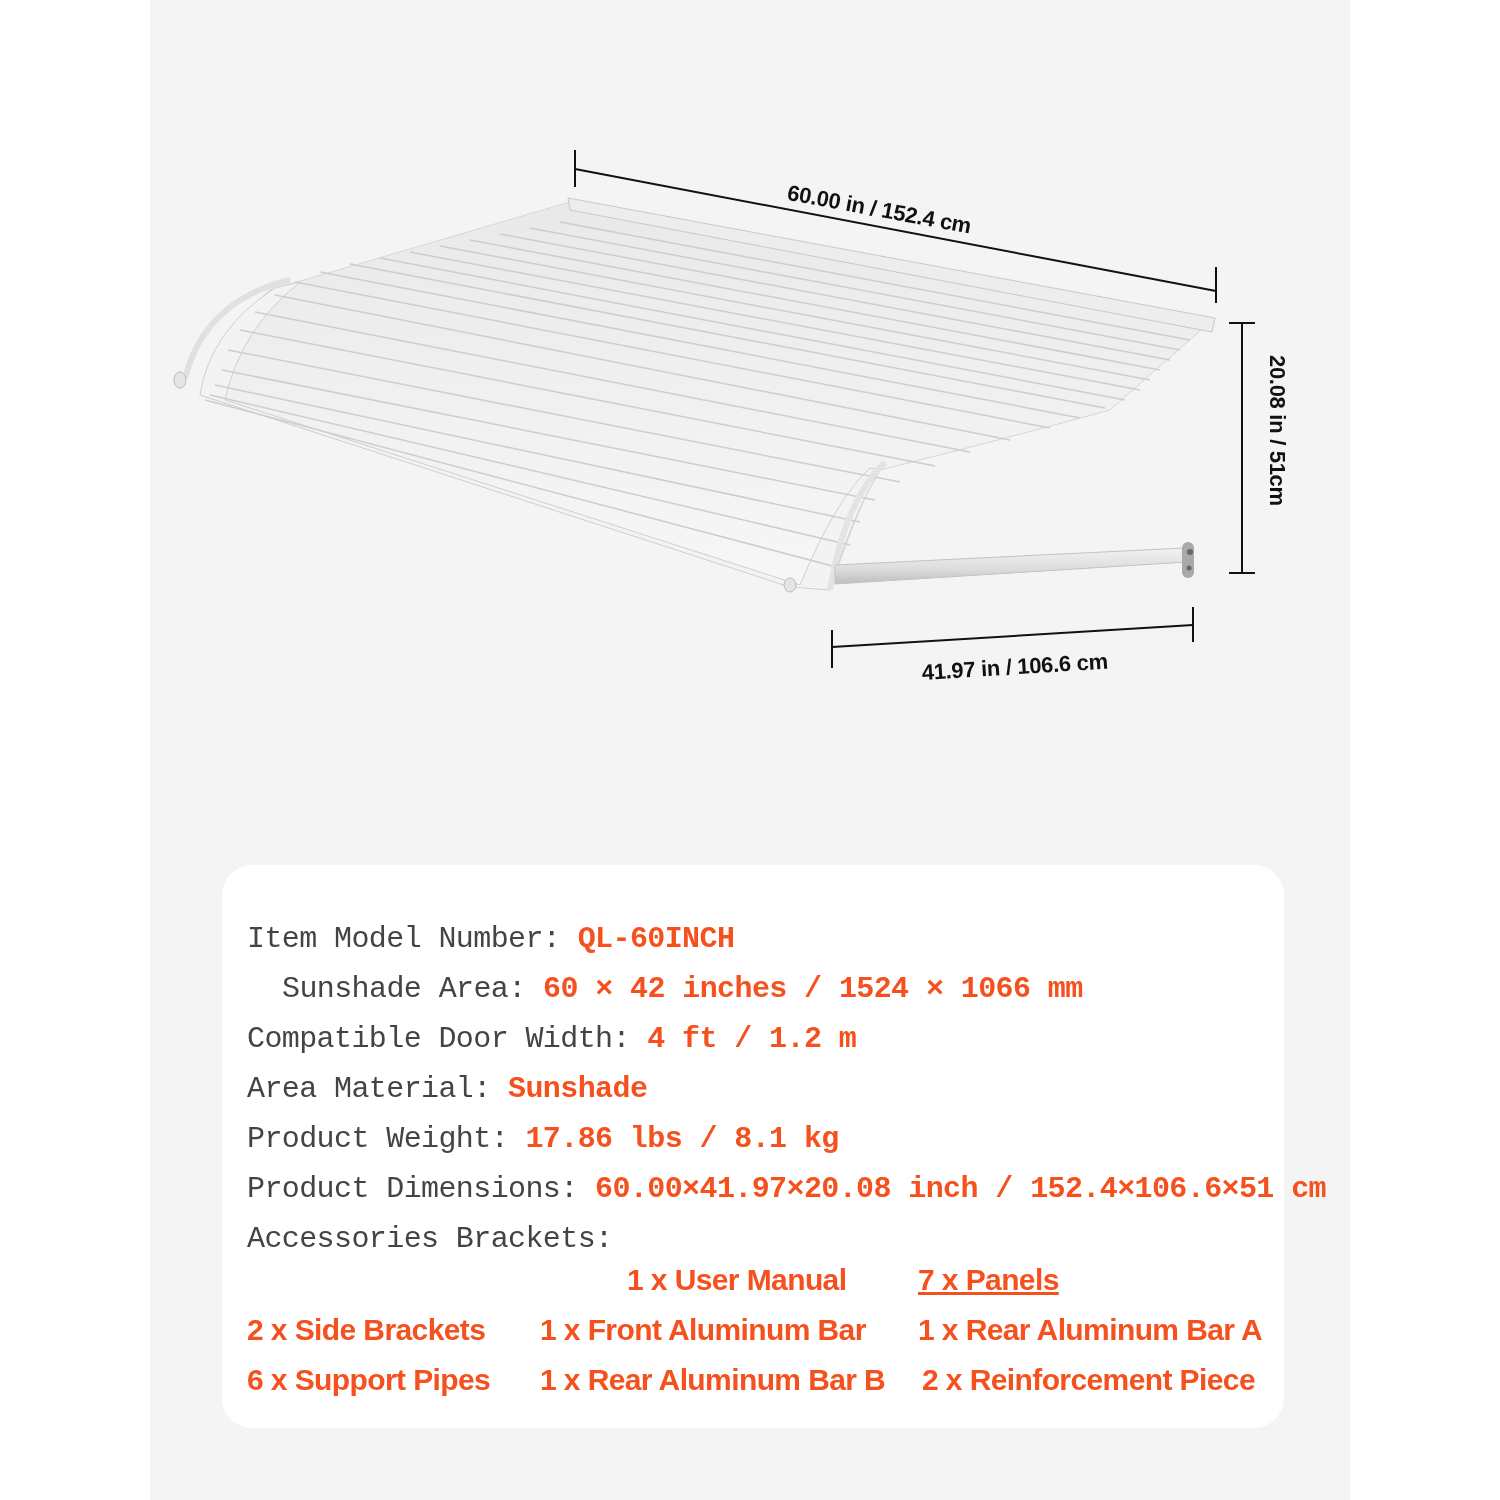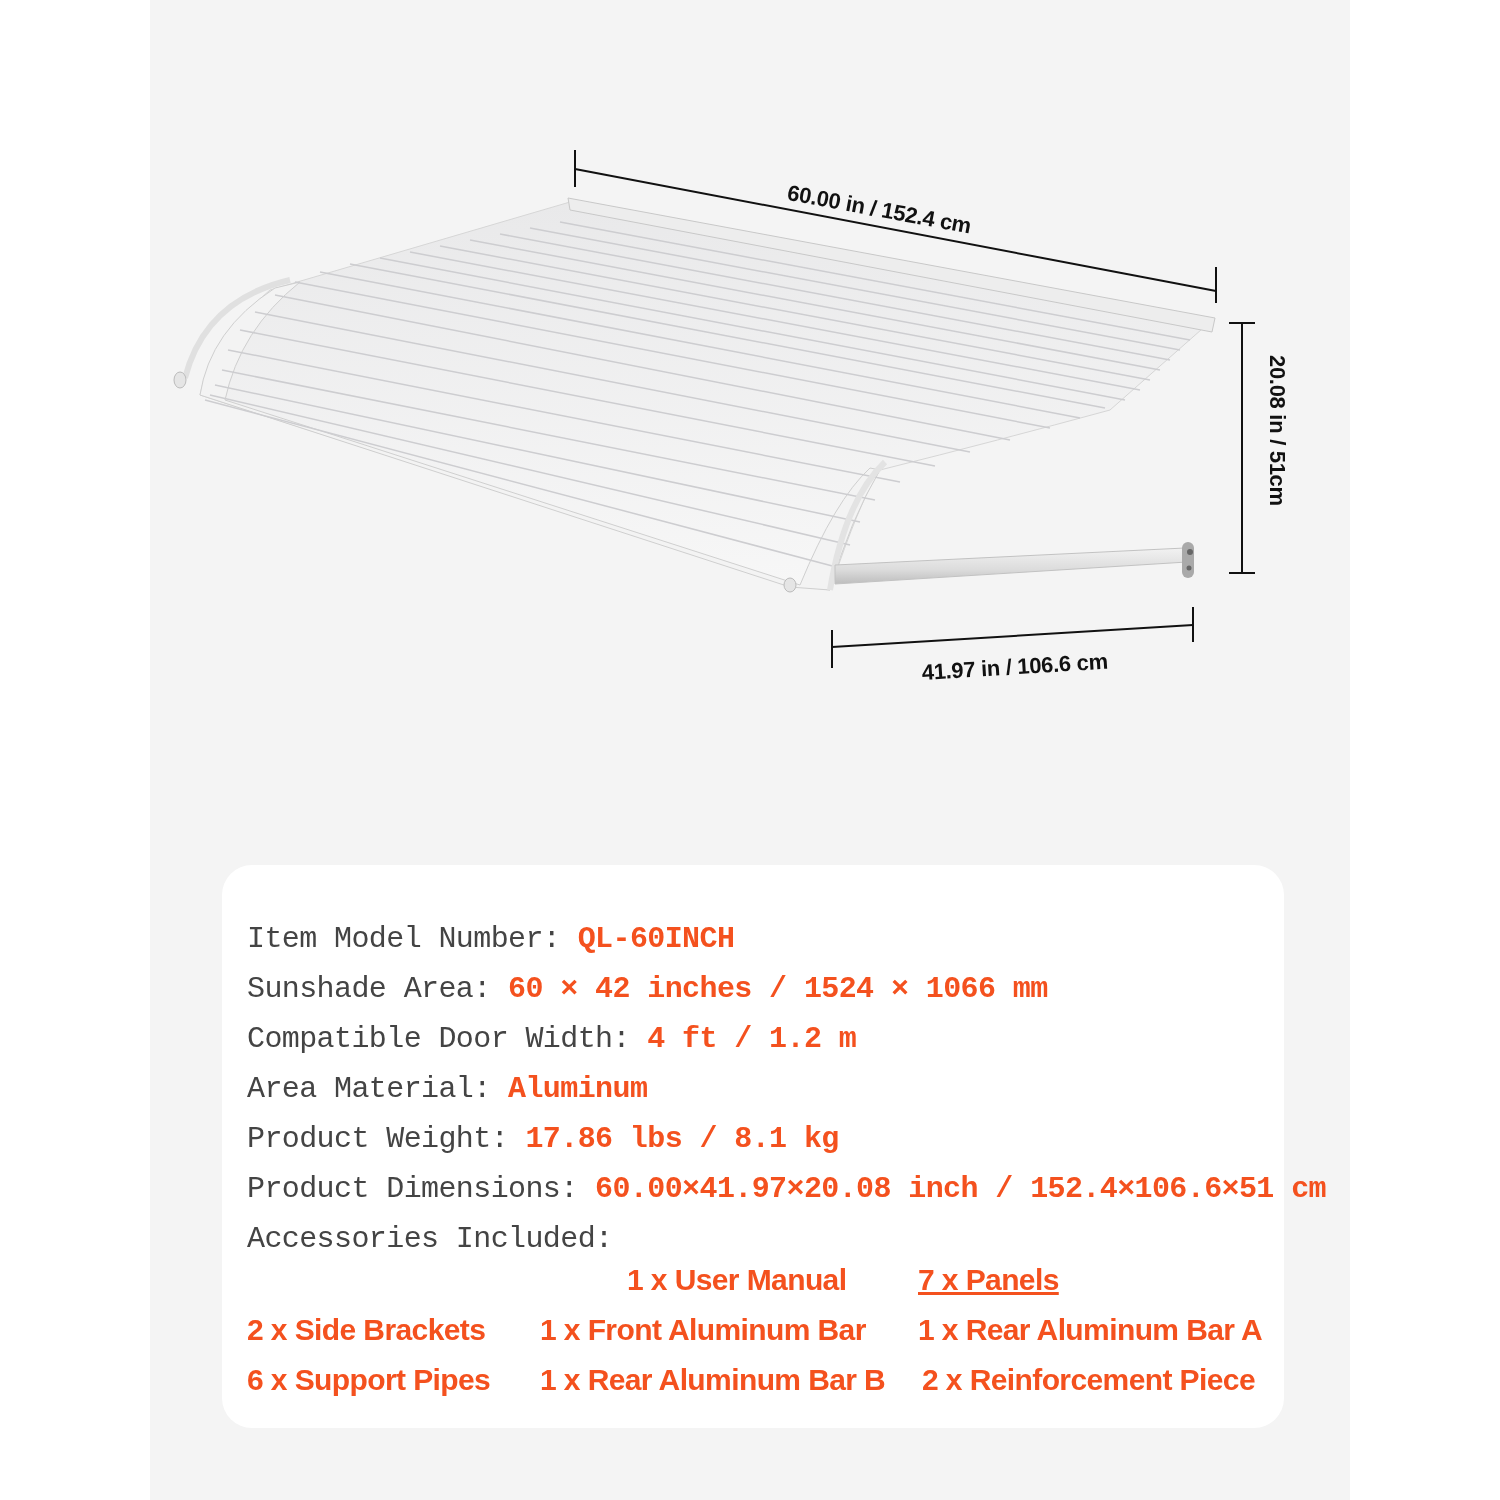--- a/index.html
+++ b/index.html
@@ -109,43 +109,43 @@
 <div class="dim-label" style="left:1290px; top:355px; transform:rotate(90deg); transform-origin:left top;">20.08 in / 51cm</div>
 
 <div class="dim-label" style="left:921px; top:660px; transform:rotate(-3.5deg); transform-origin:left top;">41.97 in / 106.6 cm</div>
 
 <div class="card"></div>
 
 <div class="spec-row" style="top:921px;">
   <span class="k">Item Model Number:</span>
   <span class="v">QL-60INCH</span>
 </div>
-<div class="spec-row" style="top:971px;">
+<div class="spec-row" style="top:971px;margin-left:35px;">
   <span class="k">Sunshade Area:</span>
   <span class="v">60 × 42 inches / 1524 × 1066 mm</span>
 </div>
 <div class="spec-row" style="top:1021px;">
   <span class="k">Compatible Door Width:</span>
   <span class="v">4 ft / 1.2 m</span>
 </div>
 <div class="spec-row" style="top:1071px;">
   <span class="k">Area Material:</span>
-  <span class="v">Aluminum</span>
+  <span class="v">Sunshade</span>
 </div>
 <div class="spec-row" style="top:1121px;">
   <span class="k">Product Weight:</span>
   <span class="v">17.86 lbs / 8.1 kg</span>
 </div>
 <div class="spec-row" style="top:1171px;text-align:right;">
   <span class="k">Product Dimensions:</span>
   <span class="v">60.00×41.97×20.08 inch / 152.4×106.6×51 cm</span>
 </div>
 
 <div class="spec-row" style="top:1221px;">
-  <span class="k">Accessories Included:</span>
+  <span class="k">Accessories Brackets:</span>
 </div>
 
 <div class="acc" style="left:627px; top:1221px;">1 x User Manual</div>
 <div class="acc" style="left:918px; top:1221px;text-decoration:underline;">7 x Panels</div>
 <div class="acc" style="left:247px; top:1271px;">2 x Side Brackets</div>
 <div class="acc" style="left:540px; top:1271px;">1 x Front Aluminum Bar</div>
 <div class="acc" style="left:918px; top:1271px;">1 x Rear Aluminum Bar A</div>
 <div class="acc" style="left:247px; top:1321px;">6 x Support Pipes</div>
 <div class="acc" style="left:540px; top:1321px;">1 x Rear Aluminum Bar B</div>
 <div class="acc" style="left:922px; top:1321px;">2 x Reinforcement Piece</div>

